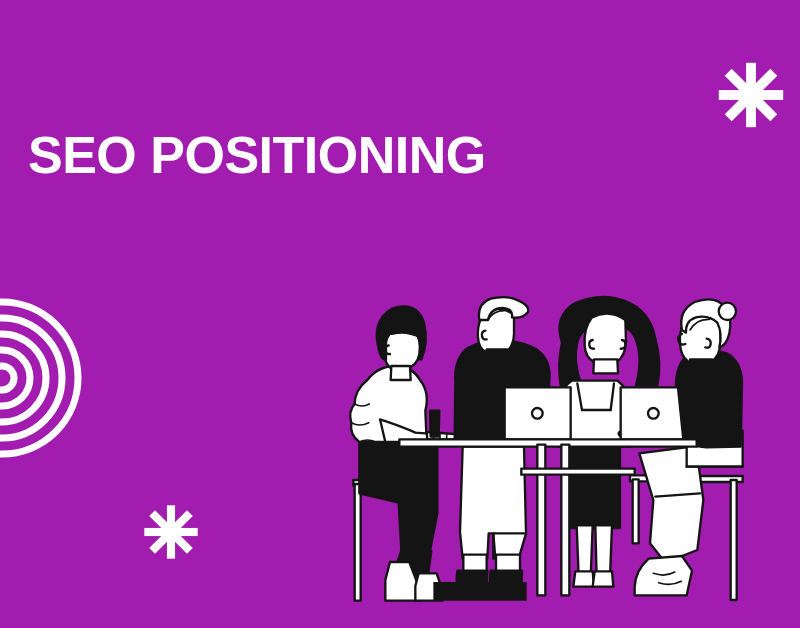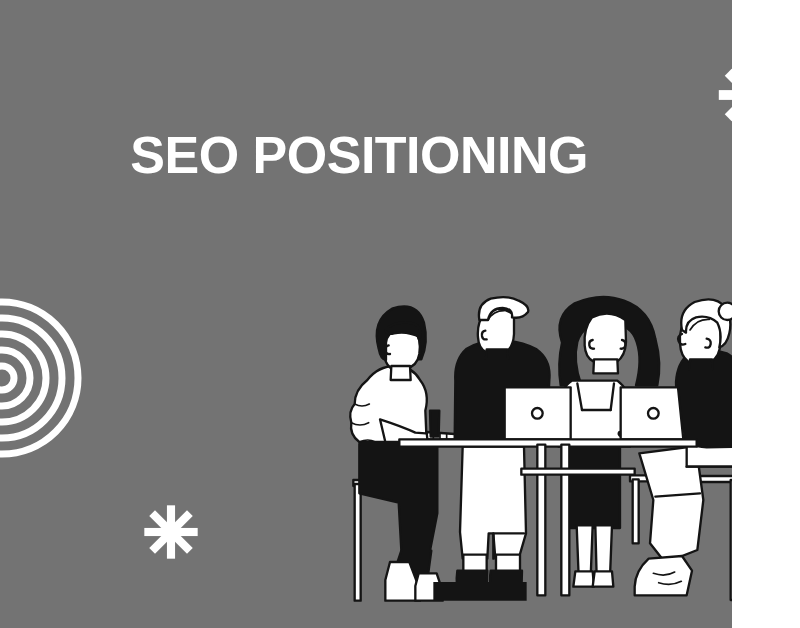--- a/index.html
+++ b/index.html
@@ -2,26 +2,25 @@
 <html><head>
 <meta charset="utf-8">
 <style>
   html, body {
     margin: 0;
     padding: 0;
     background: #ffffff;
   }
   #poster {
     position: relative;
-    width: 732px;
+    width: 800px;
     height: 628px;
     overflow: hidden;
-    background: #737373;
+    background: #a21caf;
     font-family: "Liberation Sans", sans-serif;
-    text-align: right;
   }
 
   
   #title-block {
     position: absolute;
     left: 28px;
     top: 128px;
     width: 560px;
     z-index: 6;
   }

